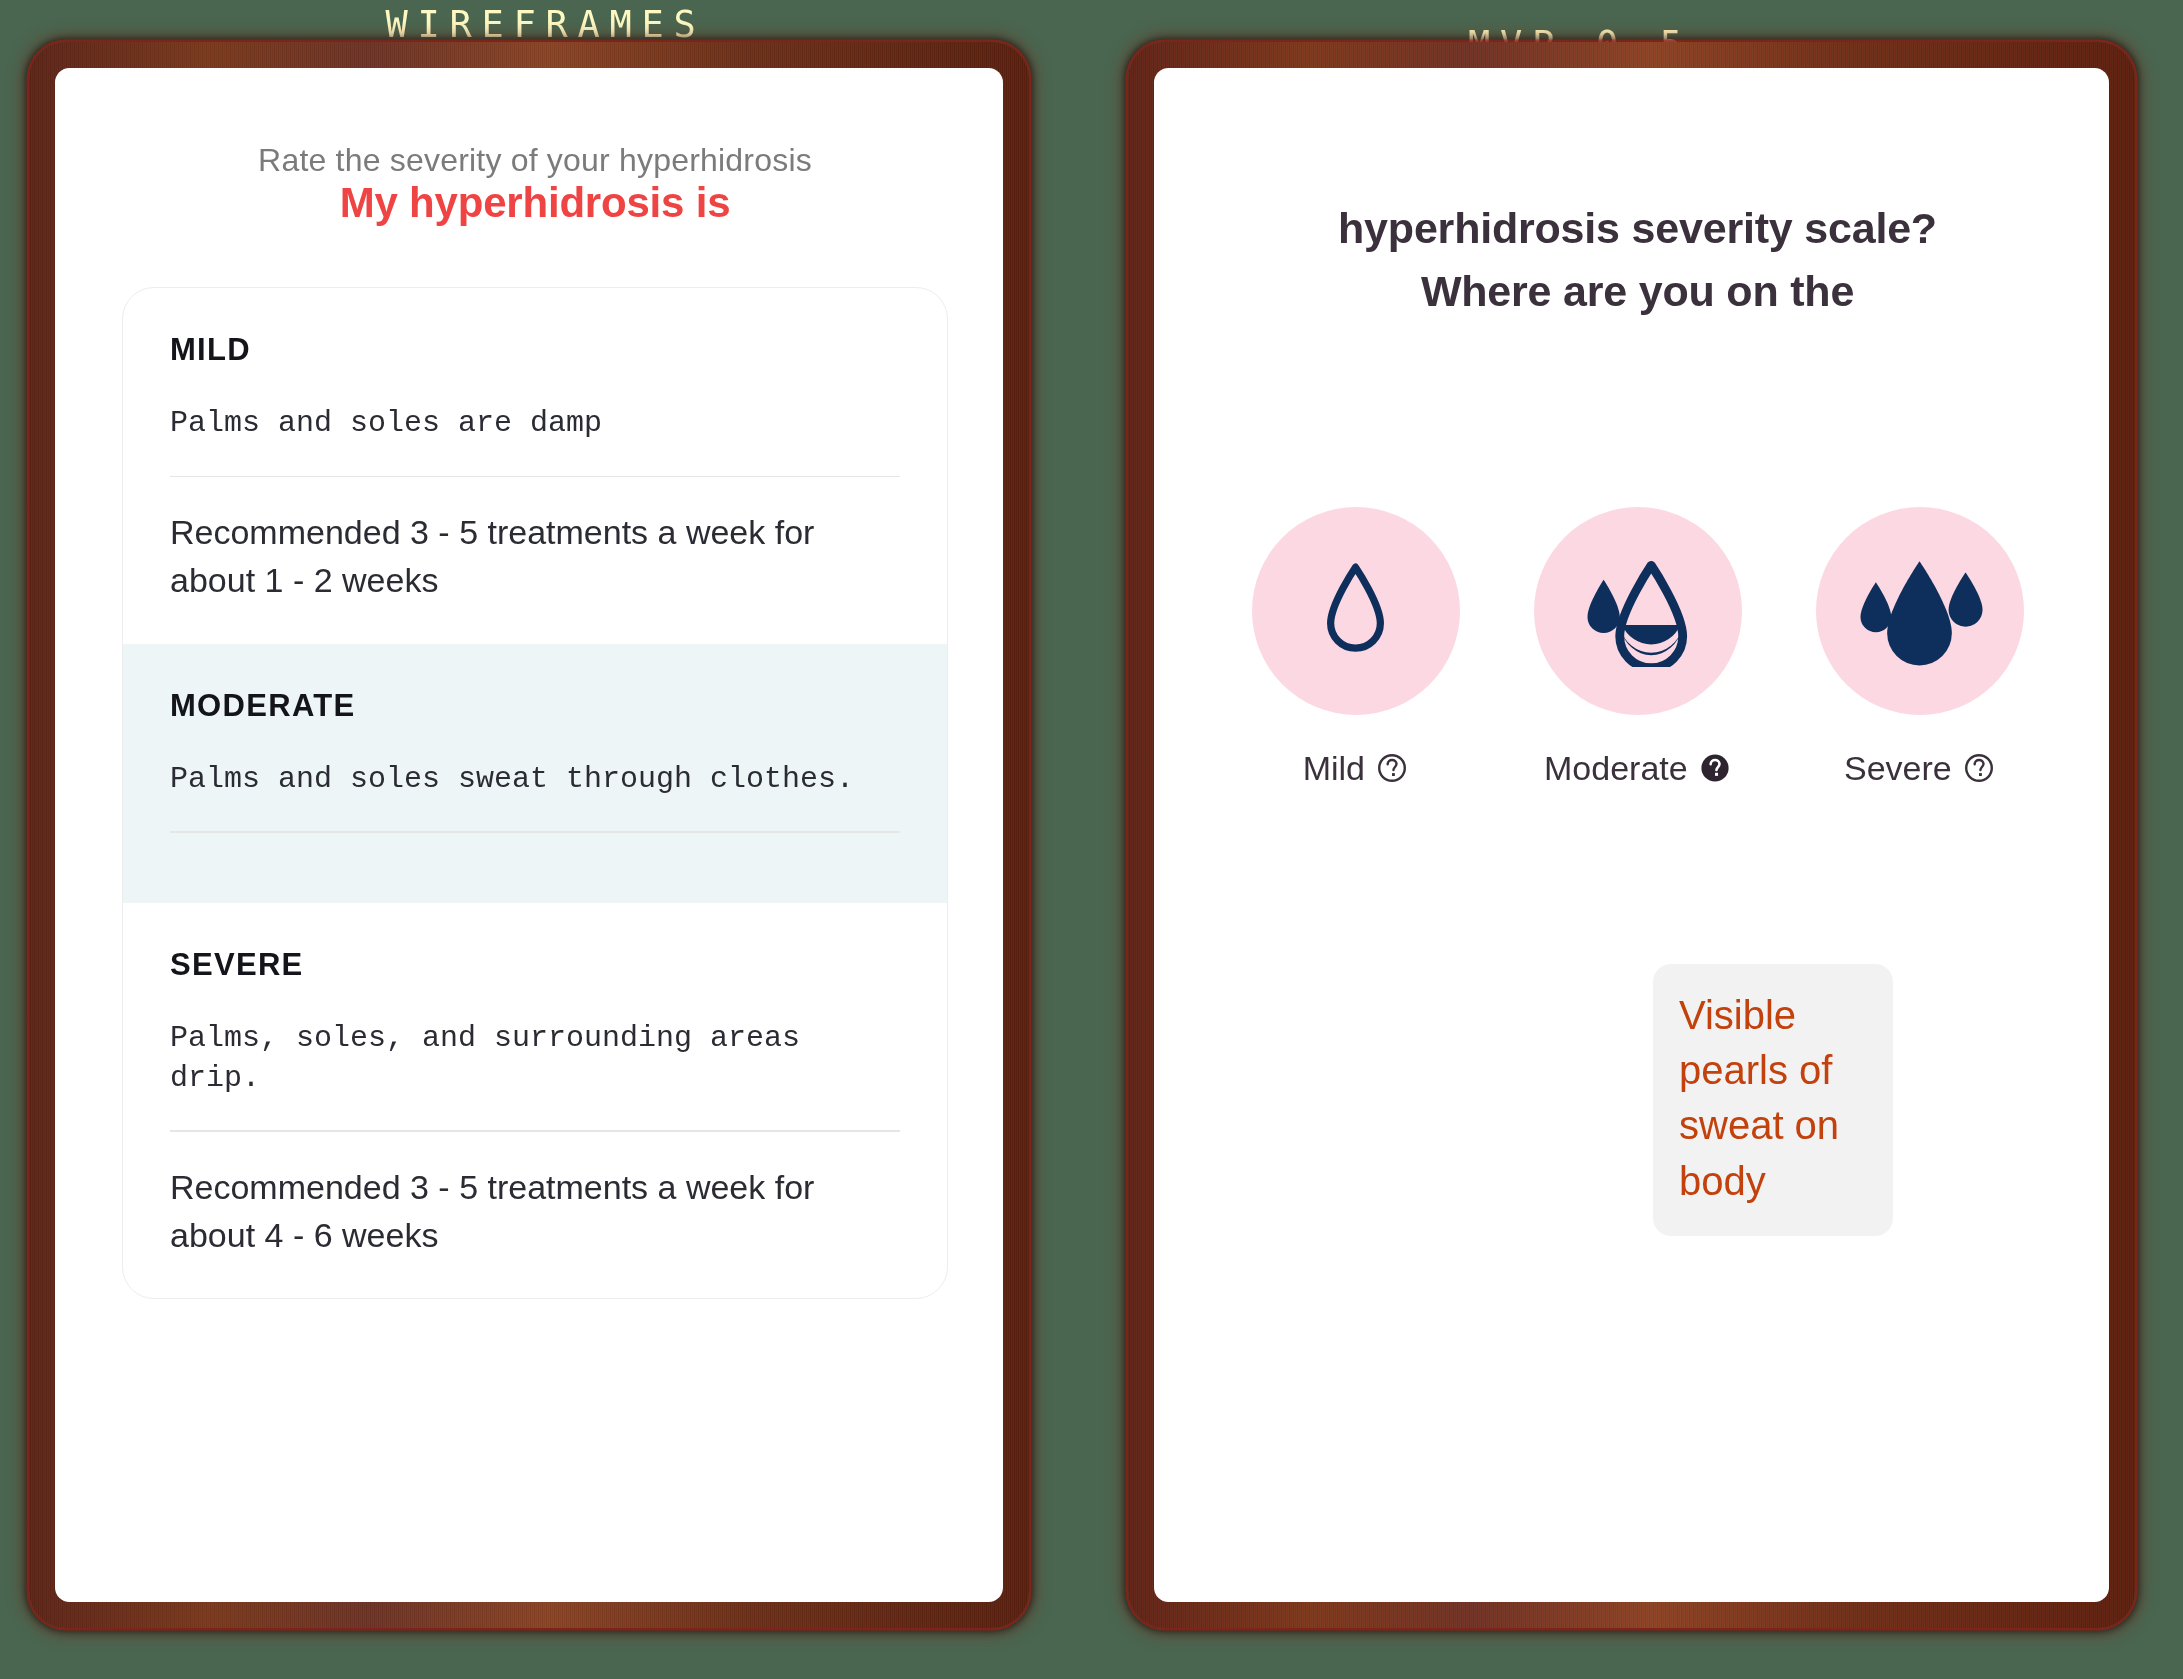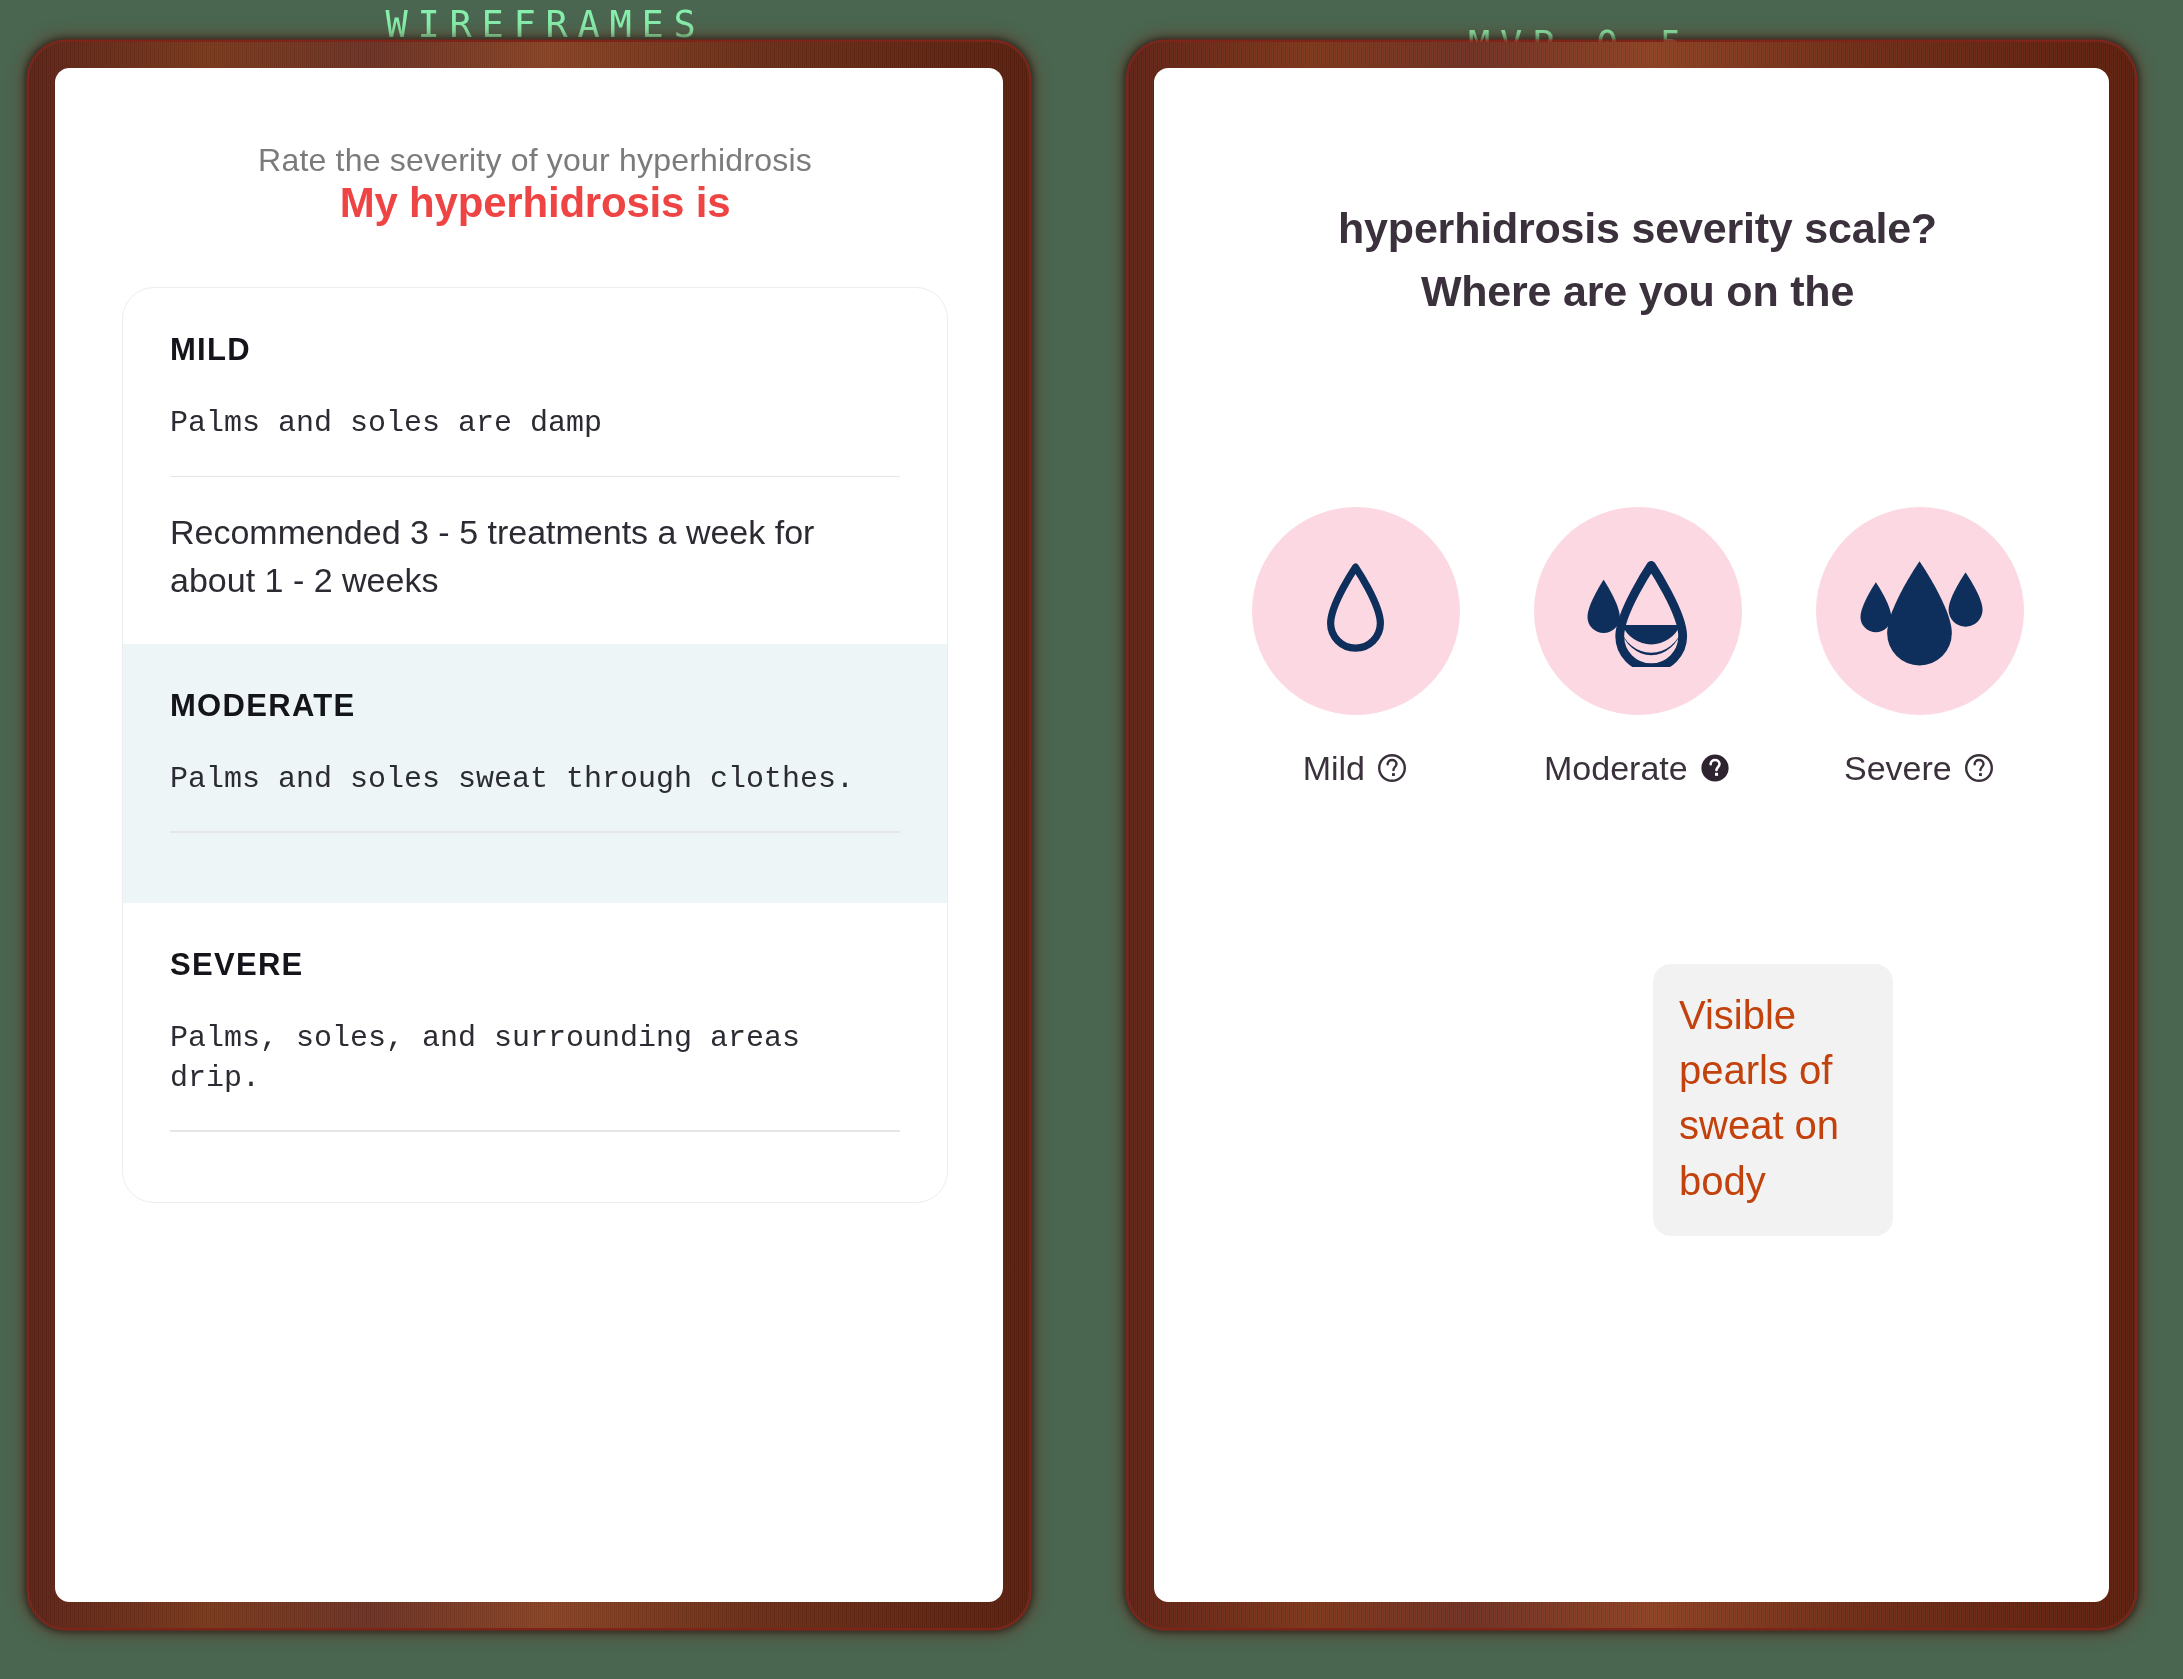--- a/index.html
+++ b/index.html
@@ -19,21 +19,21 @@
     background: #4a6650;
   }
 
   
   .caption {
     position: absolute;
     top: 1.6px;
     height: 45px;
     line-height: 45px;
     text-align: center;
-    color: #86efac;
+    color: #fef9c3;
     font-family: "DejaVu Sans Mono", monospace;
     font-size: 37px;
     letter-spacing: 9.7px;
     font-weight: 400;
     white-space: nowrap;
   }
   .caption-left  { left: 0;      width: 1091px; }
   .caption-right { left: 1034px; width: 1092px; margin-top: 20px; }
 
   
@@ -208,20 +208,21 @@
         <div class="sev-block highlight">
           <div class="sev-label">MODERATE</div>
           <div class="sev-desc">Palms and soles sweat through clothes.</div>
           <div class="sev-rule"></div>
         </div>
 
         <div class="sev-block">
           <div class="sev-label">SEVERE</div>
           <div class="sev-desc">Palms, soles, and surrounding areas drip.</div>
           <div class="sev-rule"></div>
+          <div class="sev-rec">Recommended 3 - 5 treatments a week for about 4 - 6 weeks</div>
         </div>
 
       </div>
     </div>
   </div>
 
   <div class="frame frame-right">
     <div class="screen">
 
       <div class="right-head">

